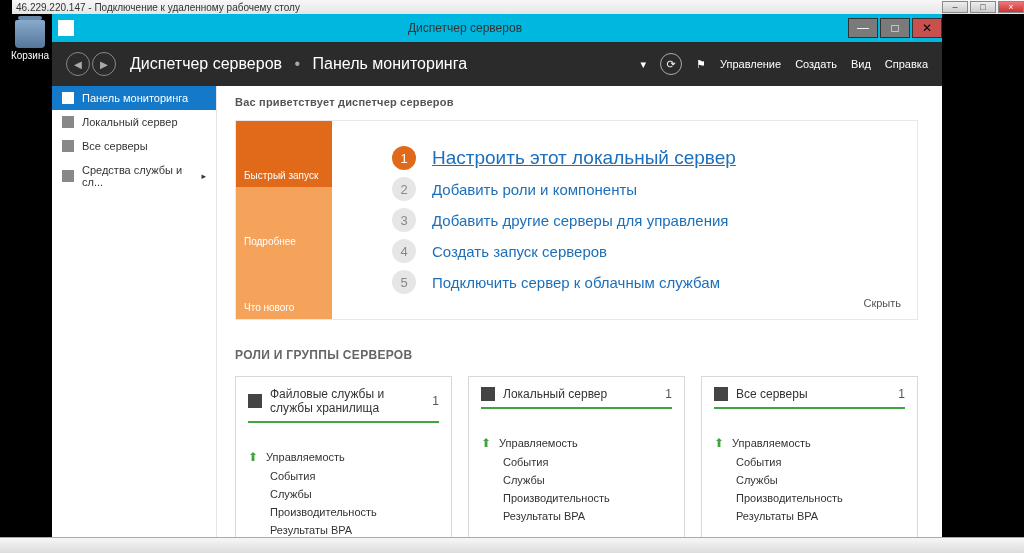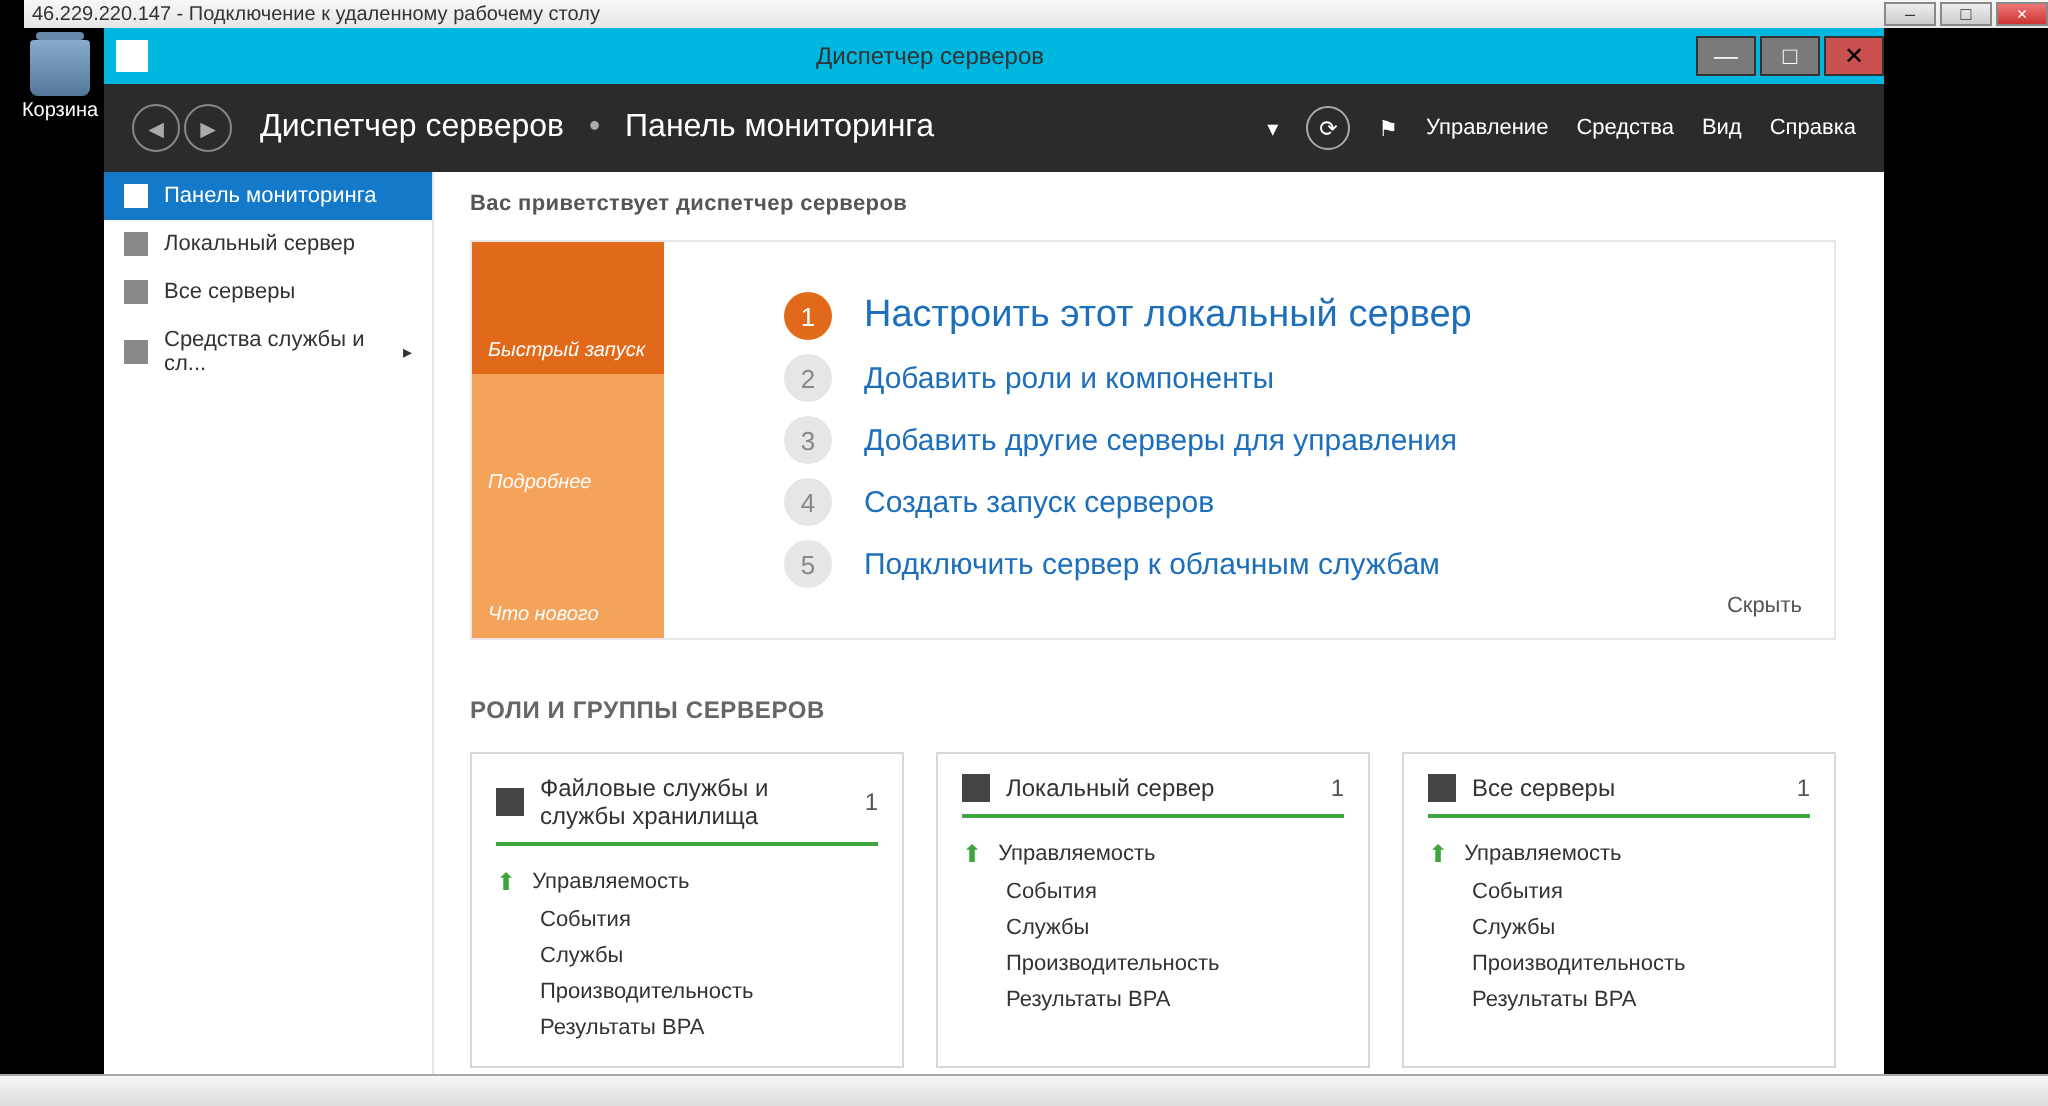--- a/index.html
+++ b/index.html
@@ -54,38 +54,38 @@
 
 .main { flex:1; overflow-y: auto; padding: 10px 24px 18px 18px; position: relative; }
 .main::-webkit-scrollbar { width: 14px; }
 .main::-webkit-scrollbar-track { background:#f0f0f0; }
 .main::-webkit-scrollbar-thumb { background:#c2c2c2; }
 .welcome-hdr { font-size: 11px; color:#555; font-weight:600; margin-bottom: 12px; letter-spacing: 0.2px; }
 
 
 .welcome-tile { display:flex; background:#fff; border:1px solid #e8e8e8; position: relative; }
 .tile-left { width: 96px; display:flex; flex-direction:column; }
-.tle-sec { flex:1; display:flex; align-items:flex-end; padding:6px 8px; font-size:10px; color:#fff;font-style:italic; }
+.tle-sec { flex:1; display:flex; align-items:flex-end; padding:6px 8px; font-size:10px; color:#fff; }
 .tle-sec.orange { background:#e06a1a; }
 .tle-sec.lorange { background:#f5a35a; min-height:60px; }
 .tle-sec.lorange2 { background:#f5a35a; min-height:40px; }
 .tile-right { flex:1; padding: 18px 28px 18px 60px; position: relative; }
 .step { display:flex; align-items:center; gap: 16px; margin: 7px 0; }
 .step .num { width:24px; height:24px; border-radius:50%; background:#e6e6e6; color:#888; display:flex; align-items:center; justify-content:center; font-size:13px; }
 .step.primary .num { background:#e06a1a; color:#fff; }
 .step .txt { font-size:15px; color:#1d6fbb; }
-.step.primary .txt { font-size:19px; }
+.step.primary .txt { font-size:19px;text-decoration:underline; }
 .hide-link { position:absolute; right:16px; bottom:10px; font-size:11px; color:#555; }
 
 
 .roles-hdr { margin-top: 28px; font-size: 12px; color:#666; font-weight:600; letter-spacing:0.3px; }
 .roles-sub { font-size: 10.5px; color:#777; margin-top:2px; }
 .roles-row { display:flex; gap: 16px; margin-top: 14px; }
 .role-card { flex:1; border:1px solid #d8d8d8; padding: 10px 12px; }
-.card-hdr { display:flex; align-items:center; gap:8px; border-bottom:2px solid #3fa63f; padding-bottom:6px; margin-bottom:8px; }
+.card-hdr { display:flex; align-items:center; gap:8px; border-bottom:2px solid #3fa63f; padding-bottom:6px; margin-bottom:24px; }
 .card-hdr .ico { width:14px; height:14px; background:#444; flex-shrink:0; }
 .card-hdr .ttl { flex:1; font-size:12px; color:#333; }
 .card-hdr .cnt { font-size:12px; color:#555; }
 .card-row { display:flex; align-items:center; gap:8px; font-size:11px; color:#333; padding: 3px 0; }
 .card-row .up-arrow { color:#3fa63f; font-size:12px; margin-right:0; }
 </style>
 </head>
 <body>
 
 <div class="host-desktop">
@@ -122,21 +122,21 @@
         <span>Диспетчер серверов</span>
         <span class="sep">•</span>
         <span>Панель мониторинга</span>
       </div>
       <div class="hdr-spacer"></div>
       <div class="hdr-right">
         <span>▾</span>
         <div class="circ2">⟳</div>
         <span>⚑</span>
         <span>Управление</span>
-        <span>Средства</span>
+        <span>Создать</span>
         <span>Вид</span>
         <span>Справка</span>
       </div>
     </div>
 
     <div class="sm-body">
       <div class="sidebar">
         <div class="side-item active">
           <div class="side-icon"></div>
           <span>Панель мониторинга</span>

